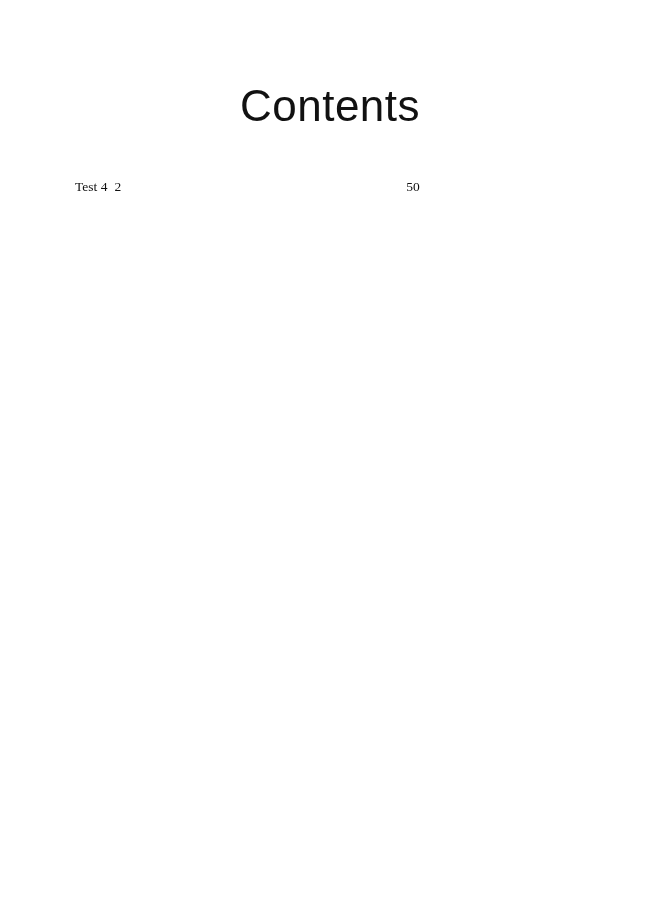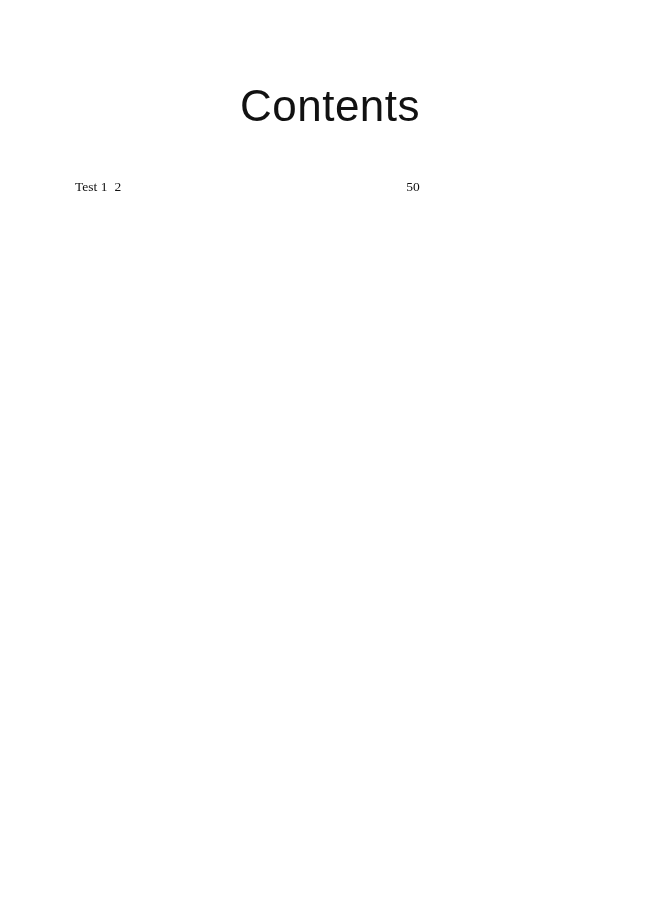--- a/index.html
+++ b/index.html
@@ -76,21 +76,21 @@
 </style>
 </head>
 <body>
 
 <div class="page">
   <h1 class="page-title">Contents</h1>
   <div class="columns">
     <div class="column" id="col-left">
         <div class="group">
           <div class="entry">
-            <span class="label">Test 1</span>
+            <span class="label">Test 4</span>
             <span class="dots"></span>
             <span class="page">2</span>
           </div>
         </div>
       </div>
     <div class="column" id="col-right">
         <div class="group">
           <div class="entry">
             <span class="label">Test 16</span>
             <span class="dots"></span>

